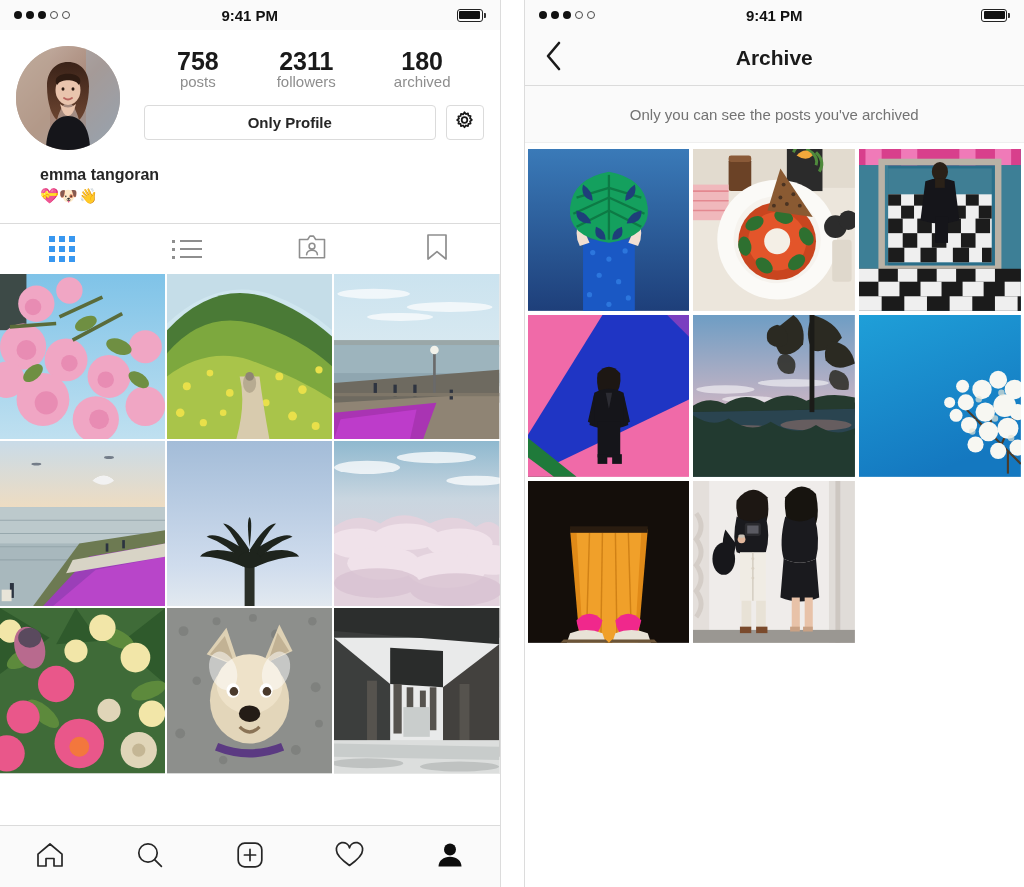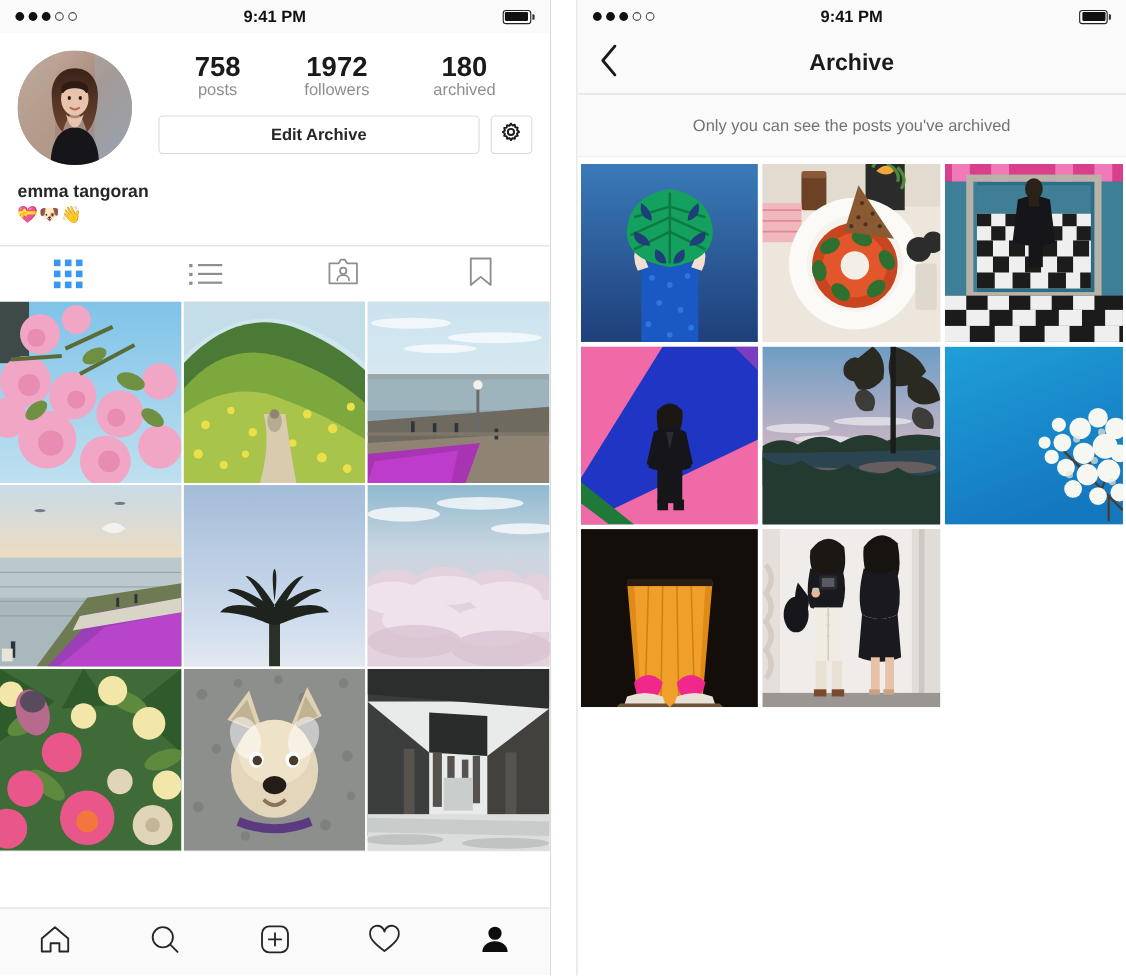--- a/index.html
+++ b/index.html
@@ -175,20 +175,21 @@
     border: 1px solid #dbdbdb;
     border-radius: 4px;
     background: #ffffff;
     display: flex;
     align-items: center;
     justify-content: center;
     cursor: pointer;
   }
   .bio {
     padding: 14px 16px 0 16px;
+    margin-left: 24px;
   }
   .bio-name {
     font-size: 16px;
     font-weight: bold;
     color: #262626;
     line-height: 21px;
   }
   .bio-emoji {
     font-size: 15px;
     line-height: 22px;
@@ -356,30 +357,30 @@
           <path d="M44 58q8 7 16 0 -3 12 -8 12 -5 0 -8-12z" fill="#e9c4ad"></path>
         </svg>
       </div>
       <div class="profile-right">
         <div class="stats">
           <div class="stat">
             <div class="stat-num">758</div>
             <div class="stat-label">posts</div>
           </div>
           <div class="stat">
-            <div class="stat-num">1972</div>
+            <div class="stat-num">2311</div>
             <div class="stat-label">followers</div>
           </div>
           <div class="stat">
             <div class="stat-num">180</div>
             <div class="stat-label">archived</div>
           </div>
         </div>
         <div class="actions">
-          <div class="edit-btn">Edit Archive</div>
+          <div class="edit-btn">Only Profile</div>
           <div class="gear-btn">
             <span>
               <svg width="21" height="21" viewBox="0 0 24 24">
                 <path d="M12 2.6l1.55 2.05 2.45-.72.47 2.52 2.52.47-.72 2.45L20.4 11.4 18.27 13l.72 2.45-2.52.47-.47 2.52-2.45-.72L12 19.8l-1.55-2.08-2.45.72-.47-2.52-2.52-.47.72-2.45L3.6 11.4l2.13-1.63-.72-2.45 2.52-.47.47-2.52 2.45.72z" fill="none" stroke="#1a1a1a" stroke-width="2" stroke-linejoin="round"></path>
                 <circle cx="12" cy="11.4" r="3.2" fill="none" stroke="#1a1a1a" stroke-width="2"></circle>
               </svg>
             </span>
           </div>
         </div>
       </div>

